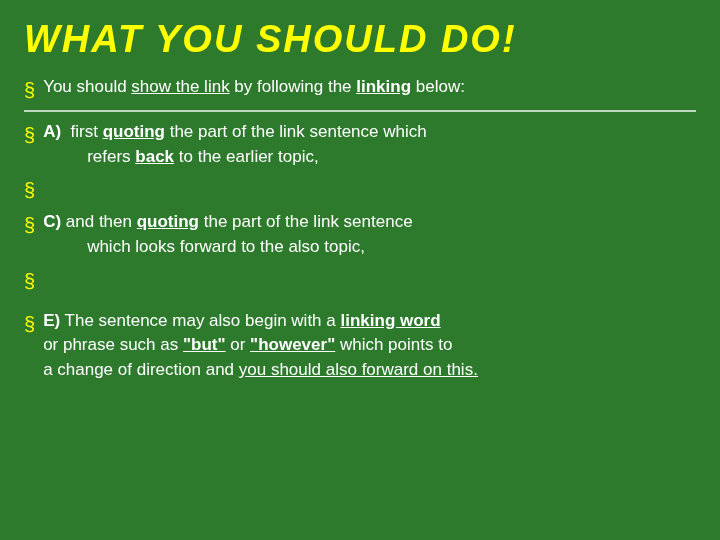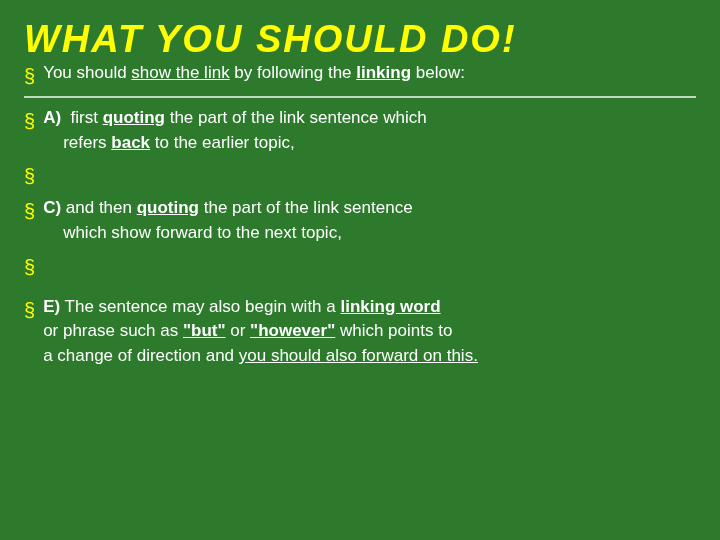--- a/index.html
+++ b/index.html
@@ -22,20 +22,21 @@
       background-color: #2d7a2d;
       padding: 18px 24px 18px 24px;
     }
 
     .title {
       font-size: 38px;
       font-weight: 900;
       color: #ffff00;
       font-family: Arial Black, Arial, sans-serif;
       letter-spacing: 2px;
+      margin-bottom: 14px;
       font-style: italic;
     }
 
     .content {
       color: #ffffff;
       font-size: 17px;
       line-height: 1.45;
     }
 
     .bullet-item {
@@ -75,21 +76,21 @@
       border-top: 2px solid #ffffff;
       margin: 6px 0 8px 0;
       opacity: 0.7;
     }
 
     .spacer {
       height: 8px;
     }
 
     .indent {
-      margin-left: 20px;
+      margin-left: 44px;
     }
   </style>
 </head>
 <body>
 
 <div class="container">
   <div class="title">WHAT YOU SHOULD DO!</div>
 
   <div class="content">
 
@@ -111,21 +112,21 @@
     </div>
 
     <div class="bullet-item">
       <span class="bullet">§</span>
     </div>
 
     <div class="bullet-item">
       <span class="bullet">§</span>
       <span class="item-text">
         <span class="bold">C)</span> and then <span class="bold-underline">quoting</span> the part of the link sentence
-        <span class="indent" style="display:block;">which show forward to the next topic,</span>
+        <span class="indent" style="display:block;">which looks forward to the also topic,</span>
       </span>
     </div>
 
     <div class="bullet-item">
       <span class="bullet">§</span>
     </div>
 
     <div class="spacer"></div>
 
     <div class="bullet-item">

